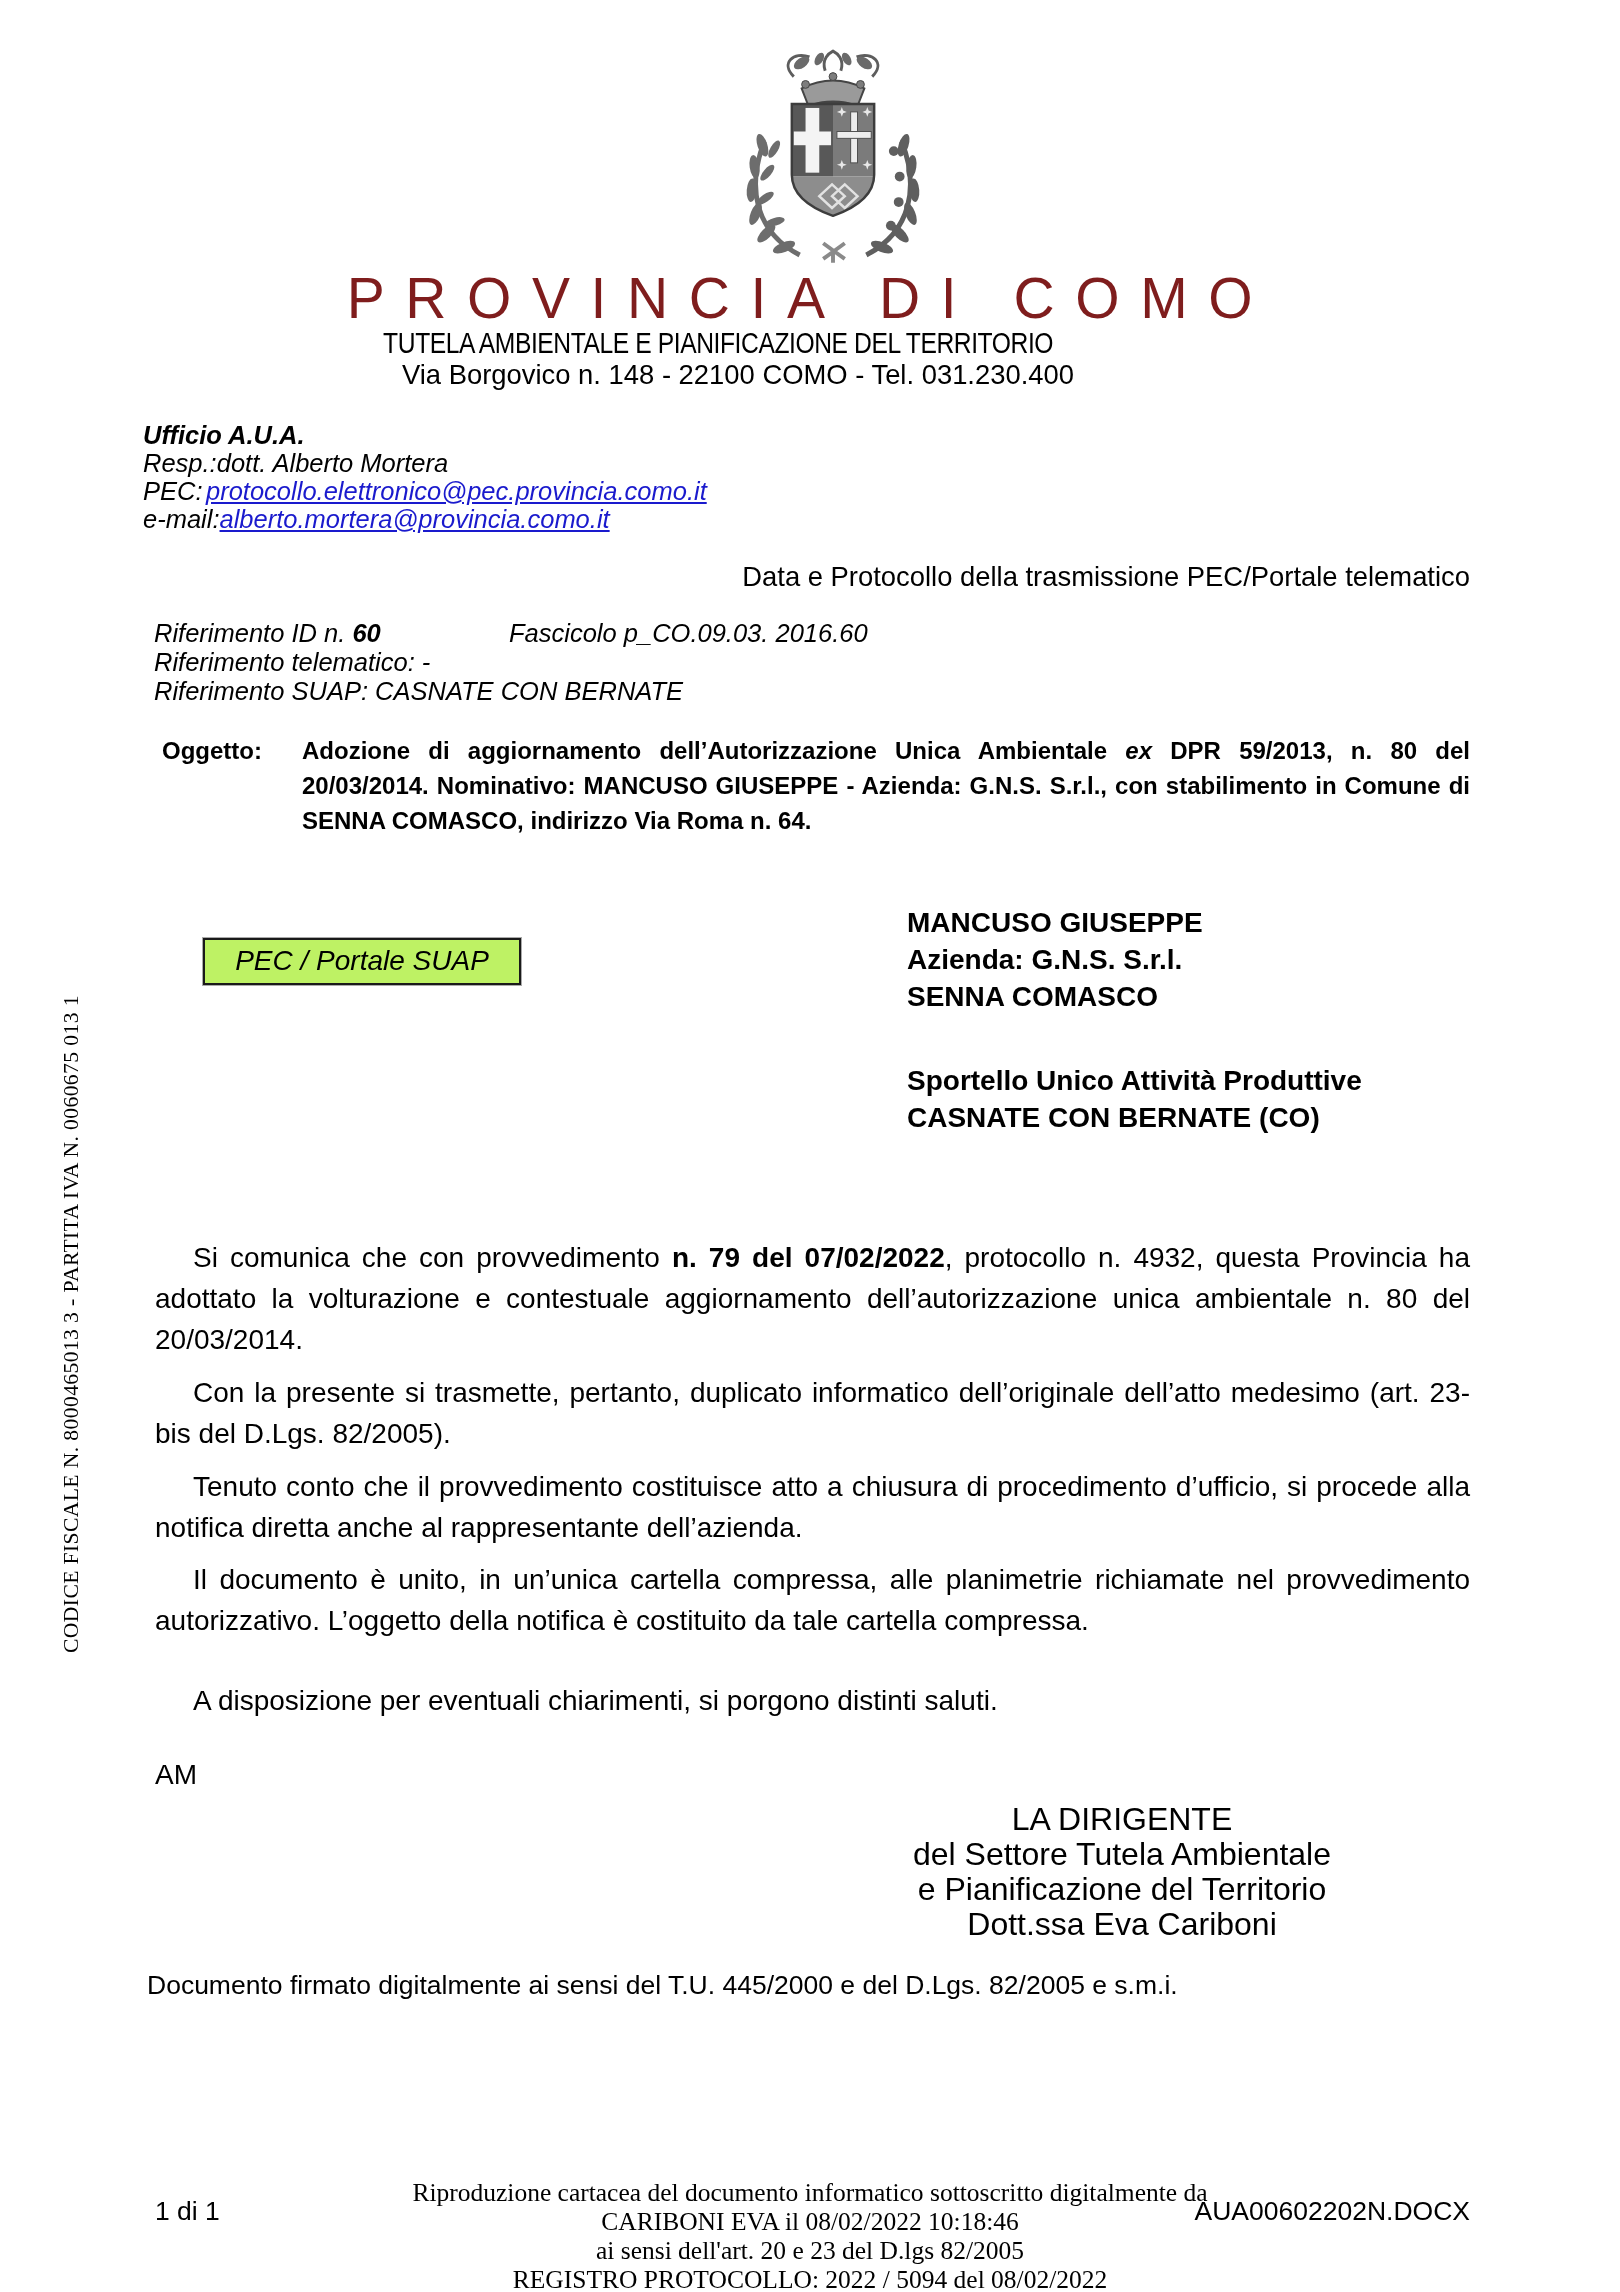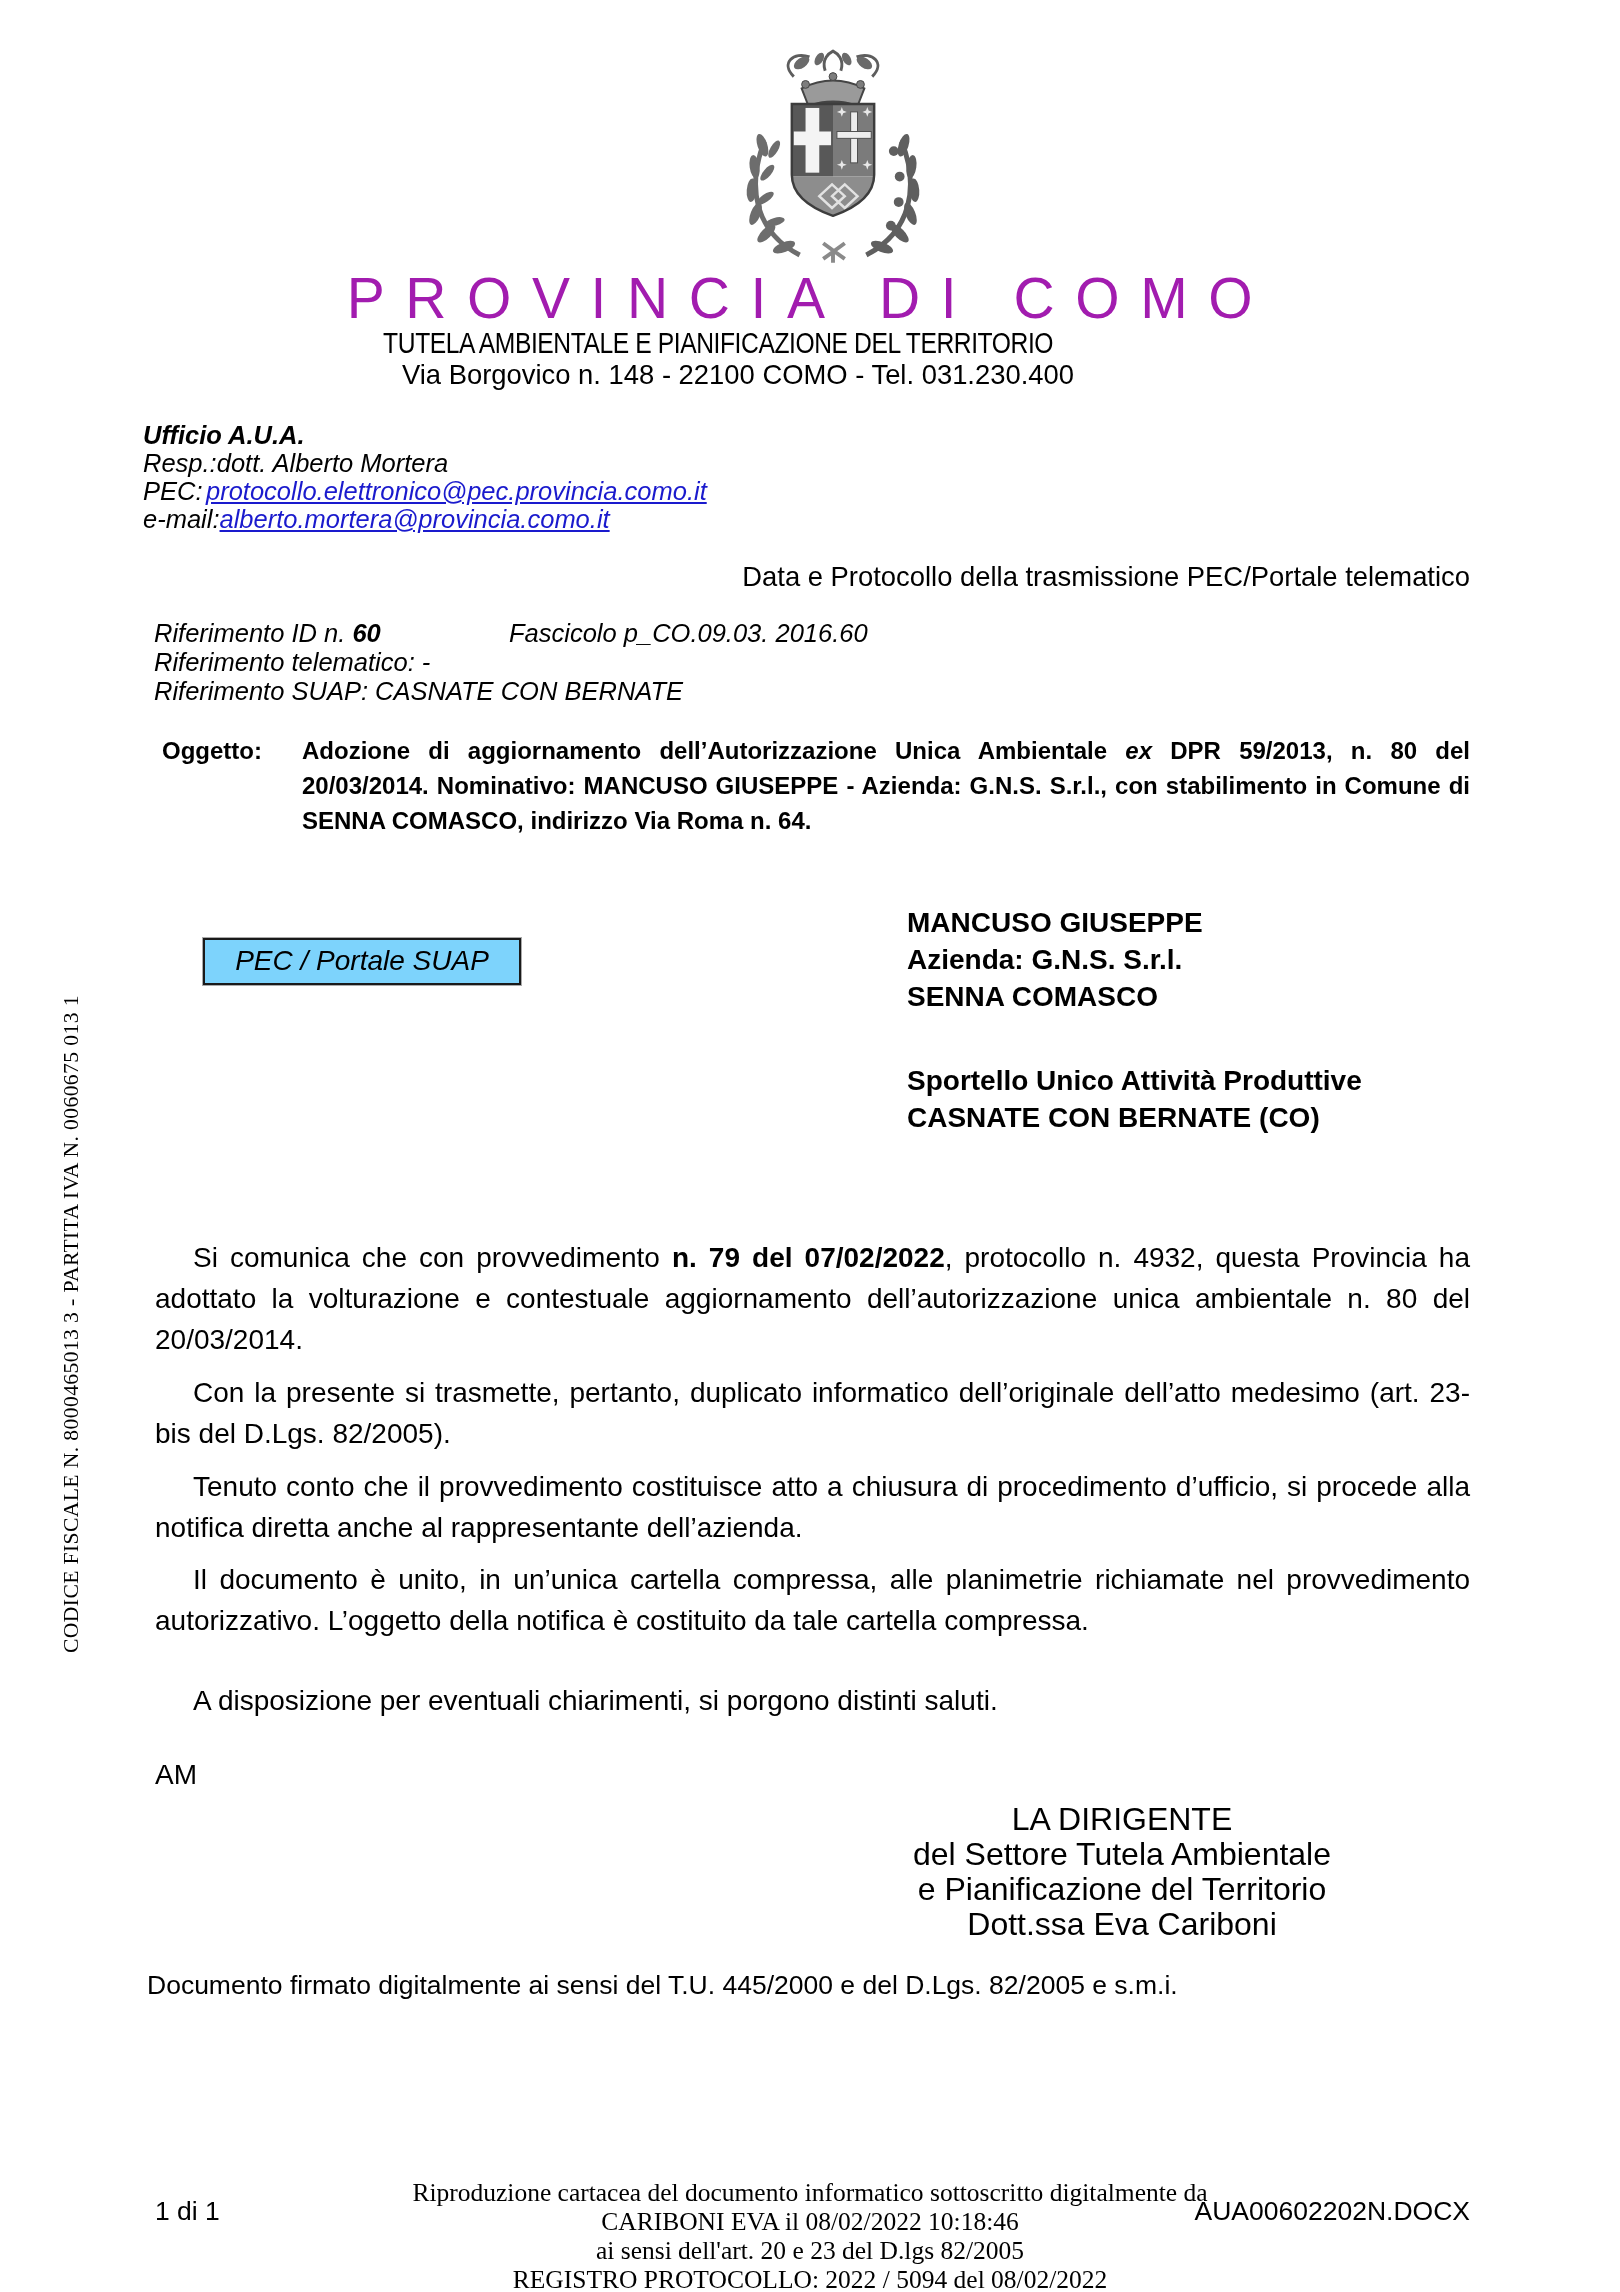--- a/index.html
+++ b/index.html
@@ -4,21 +4,21 @@
 <style>
   html,body { margin:0; padding:0; background:#ffffff; }
   .page {
     position:relative; width:1620px; height:2293px; background:#ffffff;
     font-family:"Liberation Sans", sans-serif; color:#000; overflow:hidden;
   }
   
   .emblem { position:absolute; left:733px; top:49px; }
   .org-title {
     position:absolute; top:265px; left:0; width:1620px; text-align:center;
-    font-size:57px; letter-spacing:20.6px; color:#a21caf; white-space:nowrap;
+    font-size:57px; letter-spacing:20.6px; color:#7f1d1d; white-space:nowrap;
   }
   .org-dept-wrap { position:absolute; top:327px; left:0; width:1436px; text-align:center; }
   .org-dept { display:inline-block; font-size:29px; letter-spacing:-0.5px; transform:scaleX(0.85); transform-origin:center; white-space:nowrap; }
   .org-addr { position:absolute; top:359px; left:0; width:1476px; text-align:center; font-size:27.4px; }
   
   .office { position:absolute; left:143px; top:421px; font-size:25.5px; font-style:italic; line-height:28px; }
   .office .office-name { font-weight:bold; }
   .office .lbl { display:inline-block; min-width:63px; }
   .office a, .link { color:#1a1acd; text-decoration:underline; font-style:italic; }
   
@@ -29,21 +29,21 @@
   
   .subject { position:absolute; left:162px; top:733px; width:1308px; display:flex; font-weight:bold; font-size:24px; line-height:35px;justify-content:flex-end; }
   .subject .subject-label { flex:0 0 140px; }
   .subject .subject-text { flex:1; text-align:justify; }
   .subject .ex { font-style:italic; }
   
   .recipients { position:absolute; left:907px; top:904px; font-weight:bold; font-size:28px; line-height:37px; }
   .recipients .secondary { margin-top:47px; }
   .pec-box {
     position:absolute; left:203px; top:938px; width:314px; height:43px;
-    background:#7dd3fc; border:2.9px solid #1a1a1a; outline:1px solid #aaa;
+    background:#bef264; border:2.9px solid #1a1a1a; outline:1px solid #aaa;
     font-style:italic; font-size:28px; text-align:center; line-height:41px;
   }
   
   .body-text { position:absolute; left:155px; top:1237px; width:1315px; font-size:28px; line-height:41px; text-align:justify; }
   .body-text p { margin:0 0 11.8px 0; text-indent:38px; }
   .body-text p.closing { margin-top:39px; }
   .body-text .initials { margin-top:33px; text-indent:0; }
   .body-text b { font-weight:bold; }
   
   .signature { position:absolute; left:774px; top:1802px; width:696px; text-align:center; font-size:32px; line-height:35px; }

